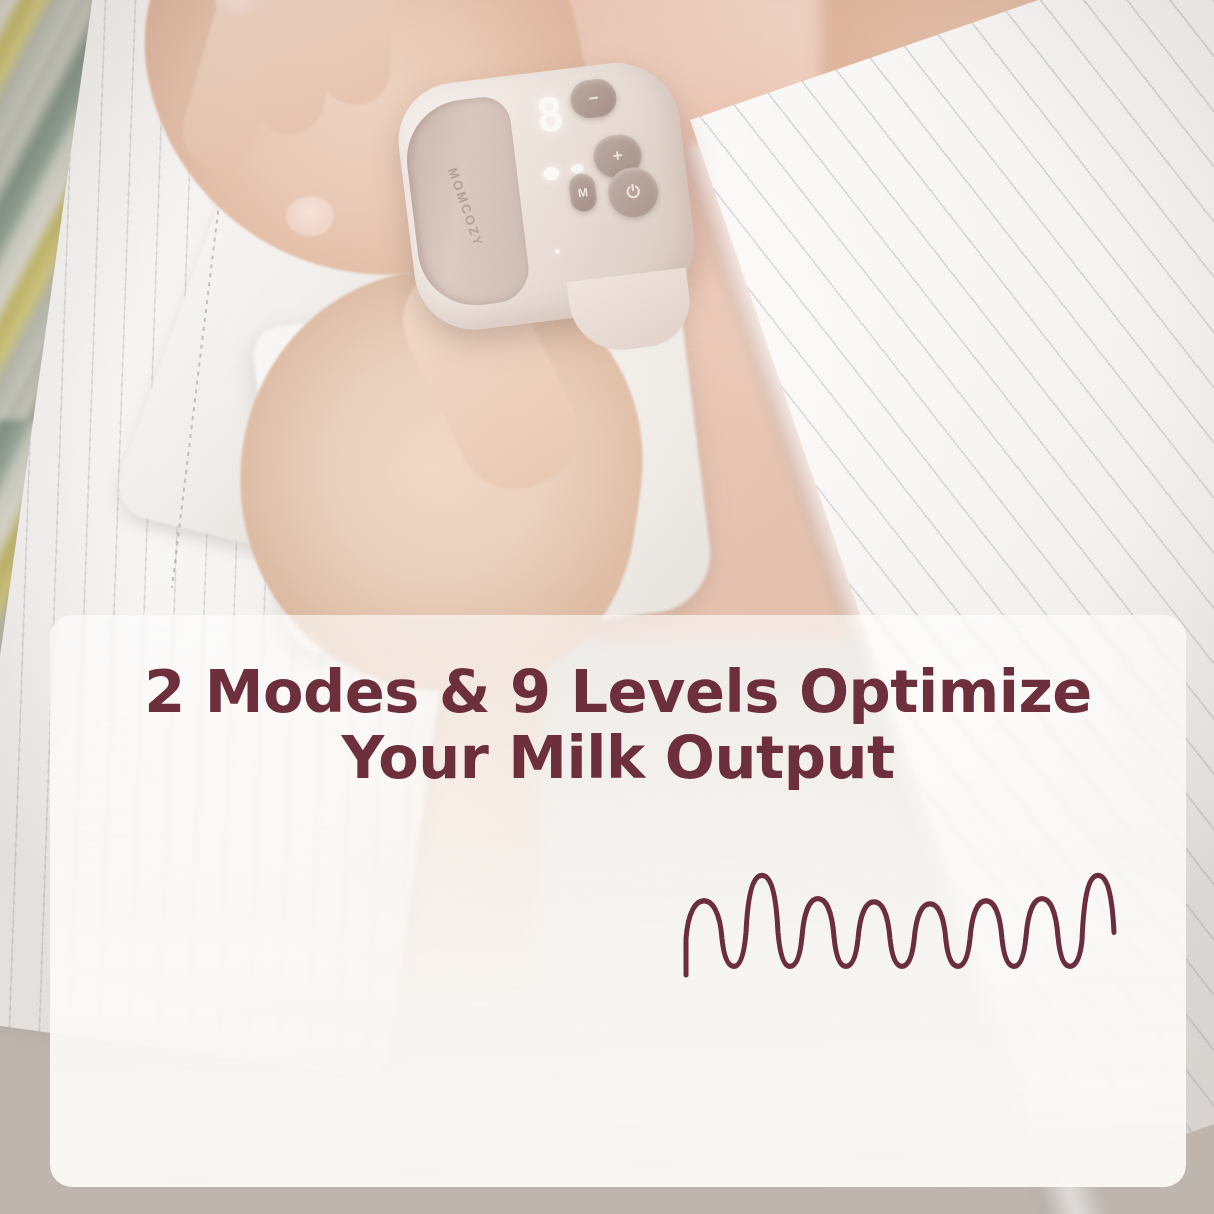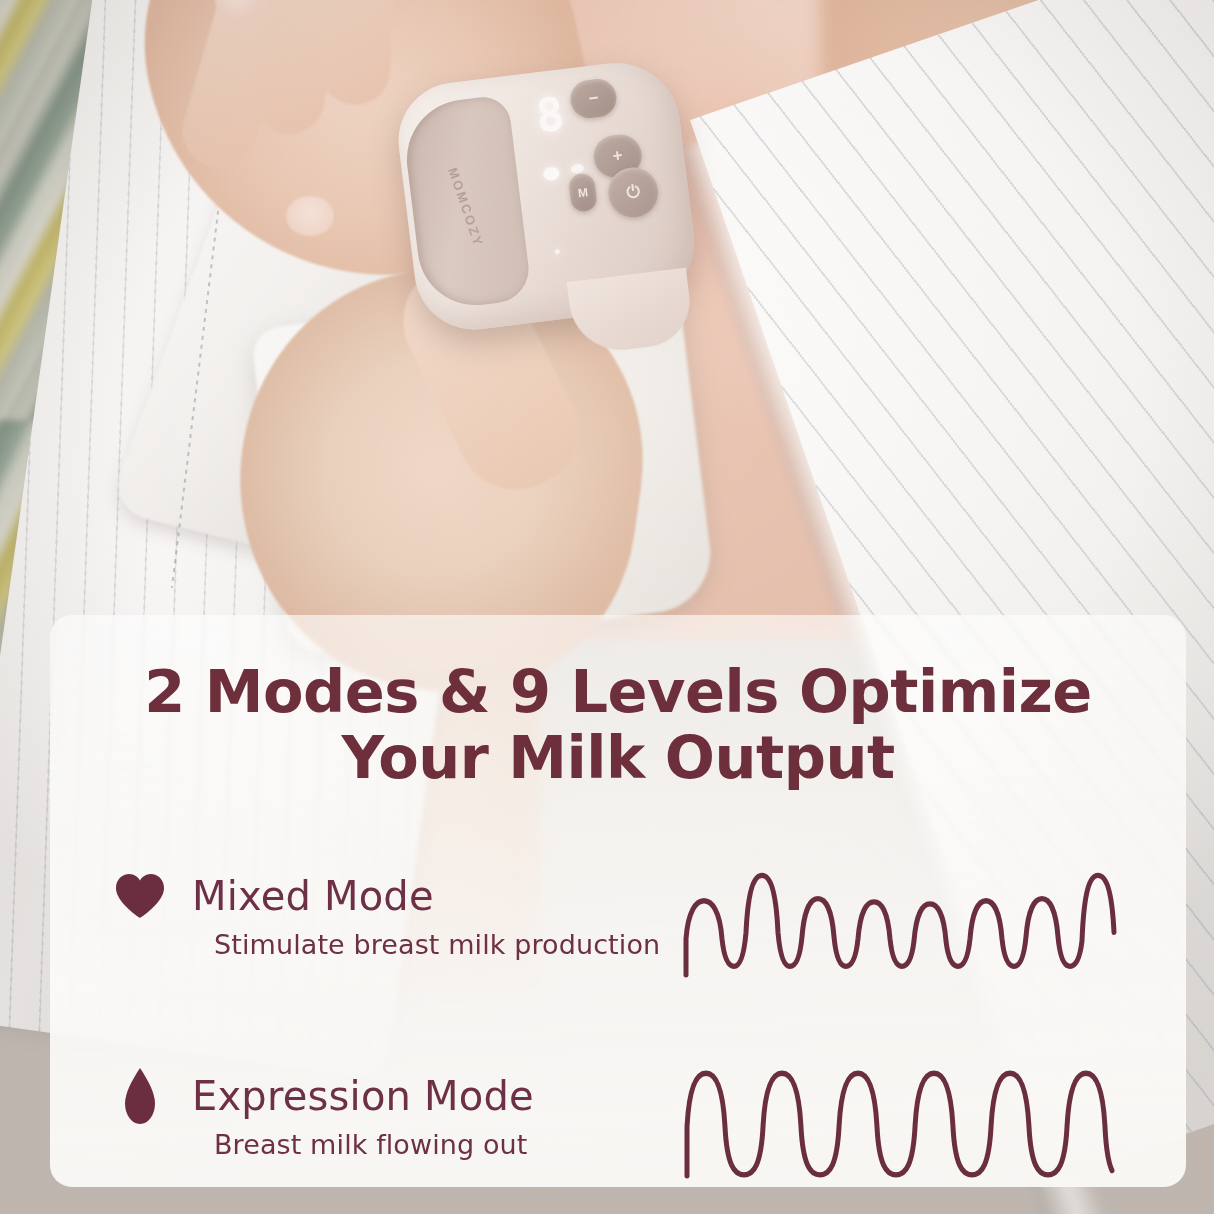--- a/index.html
+++ b/index.html
@@ -286,31 +286,20 @@
     <div class="photo-grade"></div>
   </div>
 
   <div class="card">
 
     <h1 class="headline">2 Modes &amp; 9 Levels Optimize Your Milk Output</h1>
 
     <div class="modes">
 
       <div class="mode-row">
-        <div class="mode-left">
-          <div class="mode-head">
-            <span class="icon-wrap">
-              <svg width="52" height="46" viewBox="0 0 52 46" aria-hidden="true">
-                <path d="M26 45 C26 45 2 29.5 2 15.2 C2 6.6 8.2 1 15.2 1 C20.3 1 24.2 4 26 7.6 C27.8 4 31.7 1 36.8 1 C43.8 1 50 6.6 50 15.2 C50 29.5 26 45 26 45 Z" fill="#6B2E40"></path>
-              </svg>
-            </span>
-            <span class="mode-title">Mixed Mode</span>
-          </div>
-          <div class="mode-sub">Stimulate breast milk production</div>
-        </div>
 
         <div class="wave-wrap">
           <svg viewBox="0 0 420 104" preserveAspectRatio="none" aria-hidden="true">
             <path d="M2,100 L2,66
                      C4,40 12,30 20,30 C28,30 36,40 38,66
                      C40,84 44,92 50,92 C56,92 60,82 62,60
                      C64,20 70,6 78,6 C86,6 92,20 94,60
                      C96,82 100,92 106,92 C112,92 116,84 118,64
                      C120,40 126,28 134,28 C142,28 148,40 150,64
                      C152,84 156,92 162,92 C168,92 172,84 174,66
@@ -338,47 +327,16 @@
                      C296,84 300,92 305,92 C310,92 314,84 316,62
                      C318,38 324,28 331,28 C338,28 344,38 346,62
                      C348,84 352,92 357,92 C362,92 366,82 368,56
                      C370,14 376,3 384,3 C392,3 398,14 400,56
                      C402,84 406,92 411,92 C416,92 420,84 422,70
                      C424,50 429,40 436,40" fill="none" stroke="#6B2E3E" stroke-width="0" stroke-linecap="round"></path>
           </svg>
         </div>
       </div>
 
-      <div class="mode-row" style="margin-top:52px;">
-        <div class="mode-left">
-          <div class="mode-head">
-            <span class="icon-wrap">
-              <svg width="34" height="58" viewBox="0 0 34 58" aria-hidden="true">
-                <path d="M17 1 C9 13 2 26 2 36.5 C2 48 8.7 57 17 57 C25.3 57 32 48 32 36.5 C32 26 25 13 17 1 Z" fill="#6B2E40"></path>
-              </svg>
-            </span>
-            <span class="mode-title">Expression Mode</span>
-          </div>
-          <div class="mode-sub">Breast milk flowing out</div>
-        </div>
-
-        <div class="wave-wrap">
-          <svg viewBox="0 0 420 104" preserveAspectRatio="none" aria-hidden="true">
-            <path d="M3,101 L3,55
-                     C5,18 12,4 22,4 C32,4 39,18 41,55
-                     C43,90 50,100 60,100 C70,100 77,90 79,55
-                     C81,18 88,4 98,4 C108,4 115,18 117,55
-                     C119,90 126,100 136,100 C146,100 153,90 155,55
-                     C157,18 164,4 174,4 C184,4 191,18 193,55
-                     C195,90 202,100 212,100 C222,100 229,90 231,55
-                     C233,18 240,4 250,4 C260,4 267,18 269,55
-                     C271,90 278,100 288,100 C298,100 305,90 307,55
-                     C309,18 316,4 326,4 C336,4 343,18 345,55
-                     C347,90 354,100 364,100 C374,100 381,90 383,55
-                     C385,18 392,4 402,4 C412,4 419,18 421,55
-                     C422,74 424,88 428,96" fill="none" stroke="#6B2E3E" stroke-width="5" stroke-linecap="round" stroke-linejoin="round"></path>
-          </svg>
-        </div>
-      </div>
 
     </div>
   </div>
 </div>
 
 </body></html>

